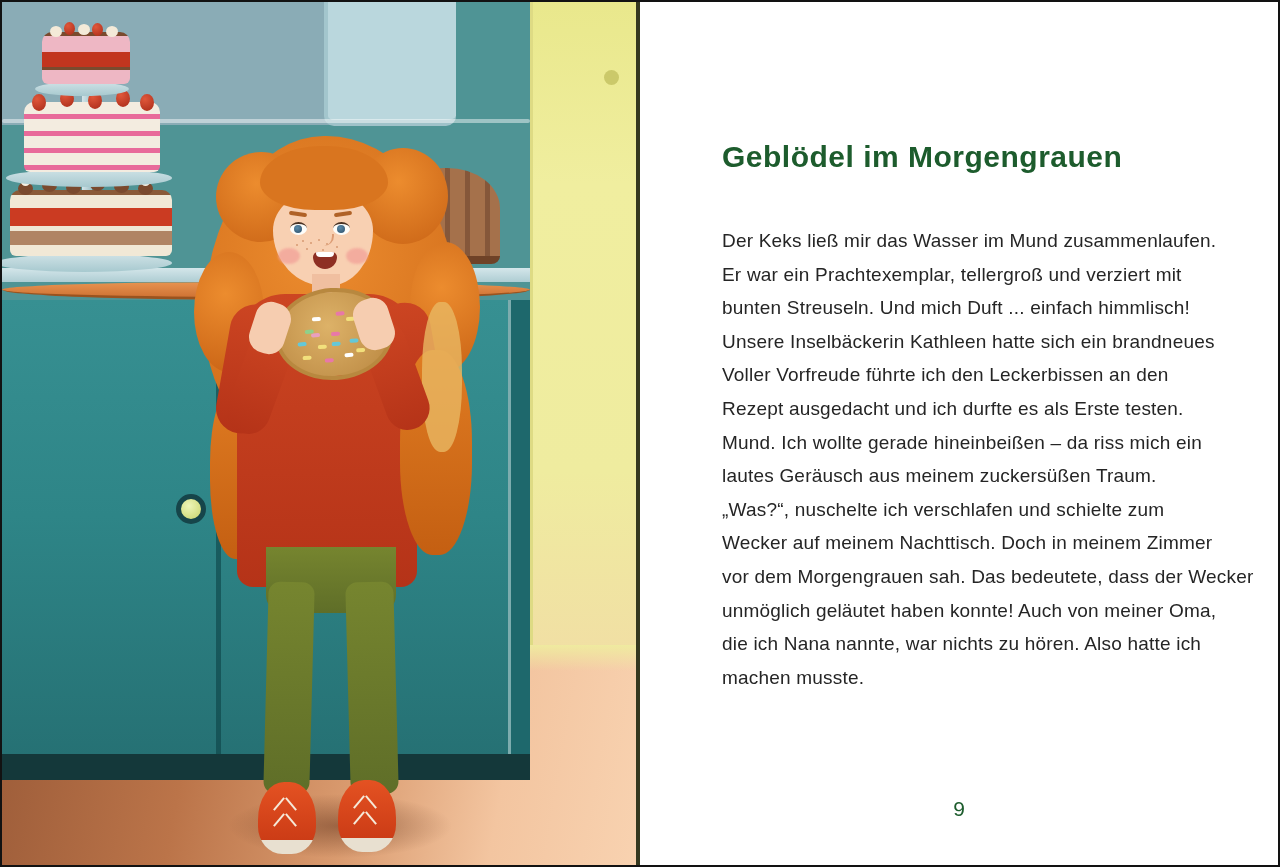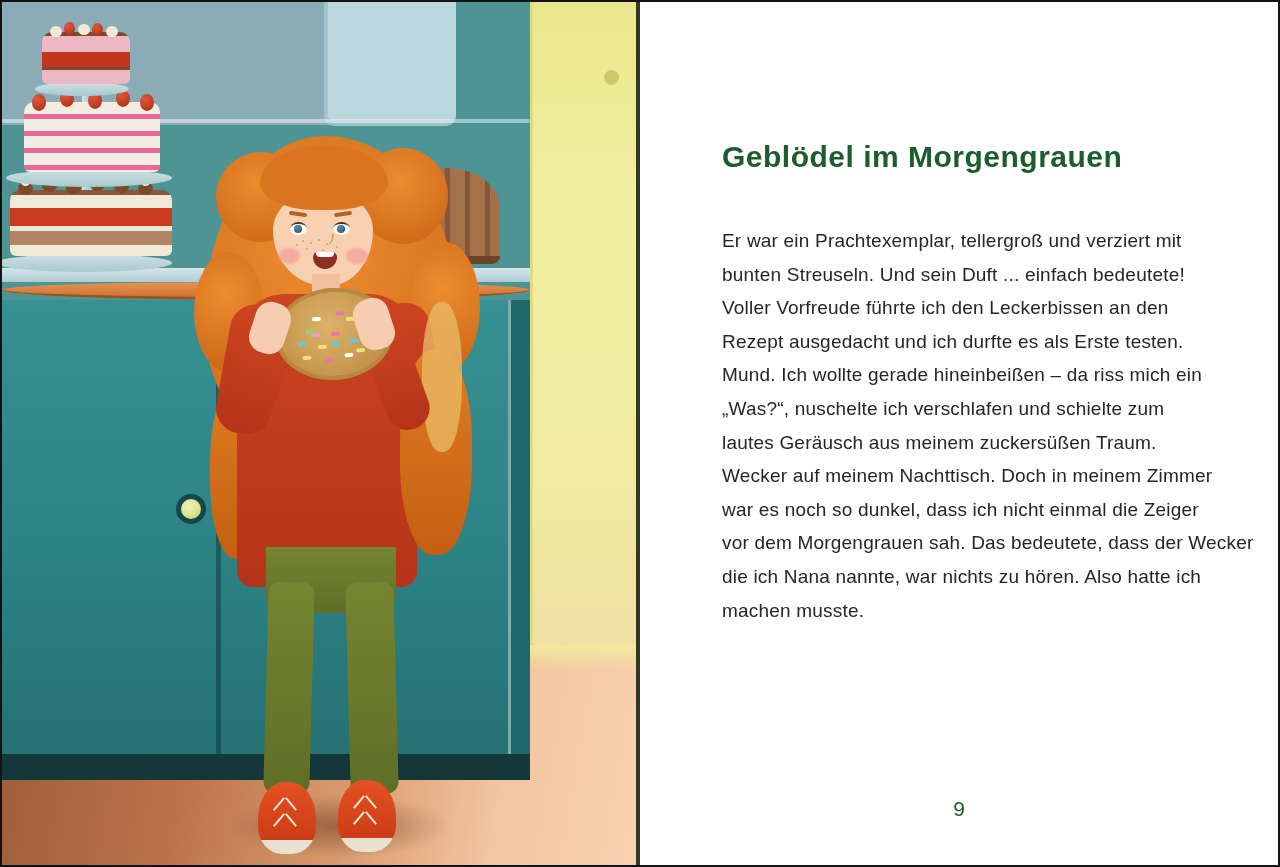--- a/index.html
+++ b/index.html
@@ -230,29 +230,31 @@
       </div>
       <div class="hand hand-l"></div>
       <div class="hand hand-r"></div>
     </div>
     <div class="seam"></div>
   </div>
 
   <div class="page-right">
     <h1 class="heading" style="margin: 0px; color: rgb(29, 92, 45);">Geblödel im Morgengrauen</h1>
     <div class="body-text">
+        <div class="text-line">Der Keks ließ mir das Wasser im Mund zusammenlaufen.</div>
         <div class="text-line">Er war ein Prachtexemplar, tellergroß und verziert mit</div>
-        <div class="text-line">bunten Streuseln. Und sein Duft ... einfach bedeutete!</div>
+        <div class="text-line">bunten Streuseln. Und mich Duft ... einfach himmlisch!</div>
+        <div class="text-line">Unsere Inselbäckerin Kathleen hatte sich ein brandneues</div>
         <div class="text-line">Voller Vorfreude führte ich den Leckerbissen an den</div>
         <div class="text-line">Rezept ausgedacht und ich durfte es als Erste testen.</div>
         <div class="text-line">Mund. Ich wollte gerade hineinbeißen – da riss mich ein</div>
+        <div class="text-line">lautes Geräusch aus meinem zuckersüßen Traum.</div>
         <div class="text-line">„Was?“, nuschelte ich verschlafen und schielte zum</div>
-        <div class="text-line">lautes Geräusch aus meinem zuckersüßen Traum.</div>
         <div class="text-line">Wecker auf meinem Nachttisch. Doch in meinem Zimmer</div>
-        <div class="text-line">war es noch so dunkel, dass ich nicht einmal die Zeiger</div>
         <div class="text-line">vor dem Morgengrauen sah. Das bedeutete, dass der Wecker</div>
+        <div class="text-line">unmöglich geläutet haben konnte! Auch von meiner Oma,</div>
         <div class="text-line">die ich Nana nannte, war nichts zu hören. Also hatte ich</div>
         <div class="text-line">machen musste.</div>
       </div>
     <div class="page-number" style="color: rgb(29, 92, 45);">9</div>
   </div>
 
 </div>
 
 </body></html>

